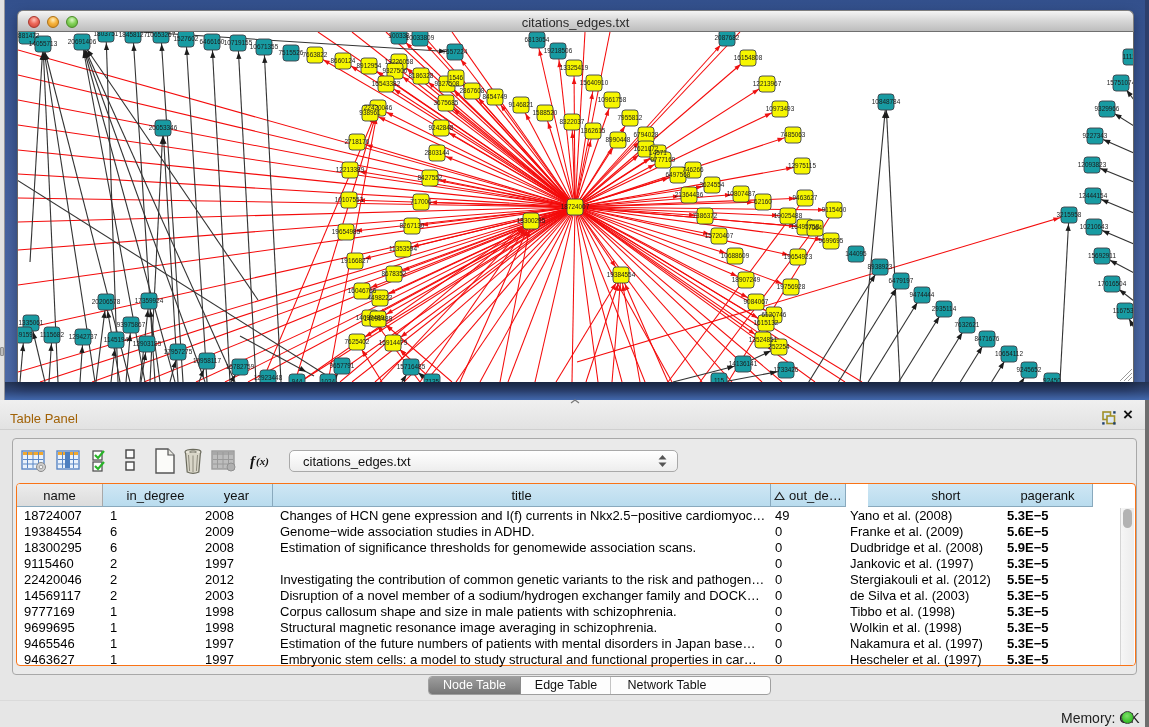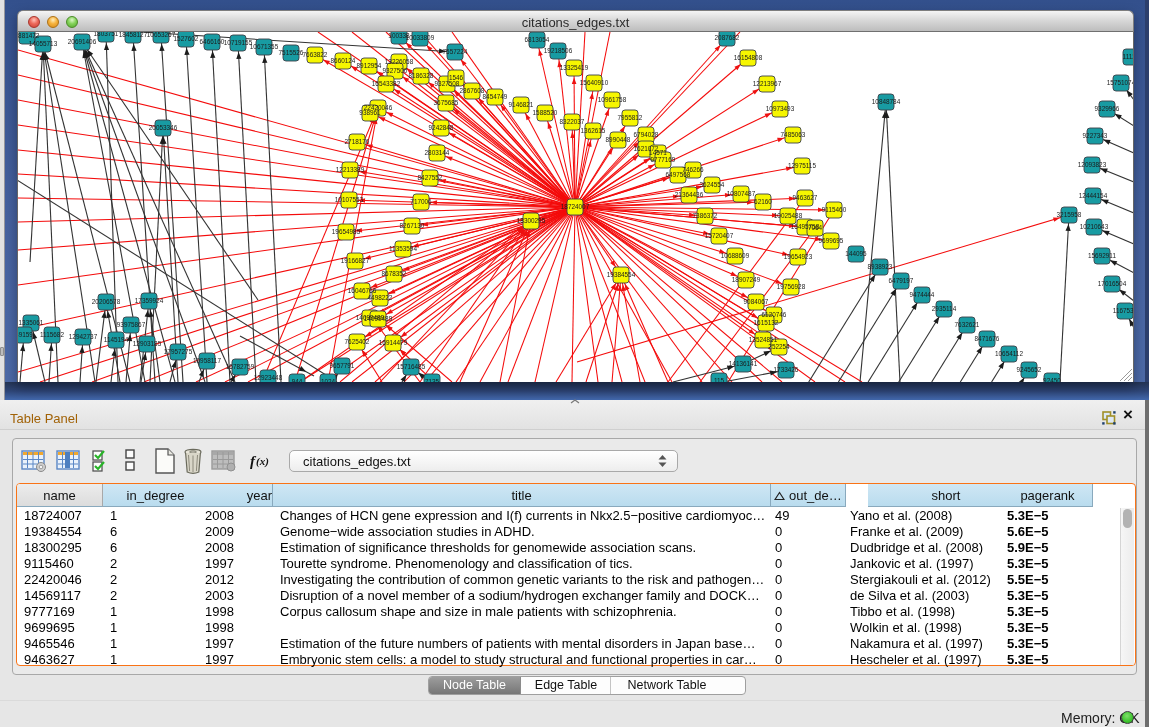--- a/index.html
+++ b/index.html
@@ -42,35 +42,35 @@
   background:linear-gradient(180deg,#ffffff,#ededed); border:1px solid #a9a9a9; border-radius:5px; }
 #combotext { position:absolute; left:13px; top:3px; font-size:13px; color:#111; }
 
 #tablebox { position:absolute; left:16px; top:483px; width:1120px; height:183px;
   background:#ffffff; border:1px solid #f97316; border-radius:4px; overflow:hidden; }
 .hcell { position:absolute; top:0; height:23px; background:linear-gradient(180deg,#cfe7f4,#b9dcee);
   border-right:1px solid #89a9bd; border-bottom:1px solid #89a9bd; font-size:13px; color:#111;
   text-align:center; line-height:23px; }
 #h1 { left:0; width:86px; background:linear-gradient(180deg,#ececec,#dcdcdc); border-right:1px solid #a8a8a8; }
 #h2 { left:86px; width:106px; }
-#h3 { left:184px; width:72px;text-align:right; }
+#h3 { left:184px; width:72px; }
 #h4 { left:256px; width:498px; }
 #h5 { left:754px; width:75px; }
 #h6 { left:851px; width:157px; }
 #h7 { left:986px; width:90px; }
 .trow { position:absolute; left:16px; width:1100px; height:16px; font-size:13px; color:#000; }
 .trow span { position:absolute; top:0; white-space:nowrap; }
 .c1 { left:8px; } .c2 { left:94px; } .c3 { left:189px; } .c4 { left:264px; }
 .c5 { left:759px; } .c6 { left:834px; } .c7 { left:991px;font-weight:bold; }
 #vscroll { position:absolute; left:1103px; top:24px; width:14px; height:159px;
   background:linear-gradient(90deg,#f6f6f6,#ececec); border-left:1px solid #d5d5d5; }
 #vthumb { position:absolute; left:2px; top:1px; width:9px; height:19px; background:#b3b3b3; border-radius:5px; }
 
 
-#tabs { position:absolute; left:428px; top:676px; width:318px; height:19px;
+#tabs { position:absolute; left:428px; top:676px; width:343px; height:19px;
   border:1px solid #9f9f9f; border-radius:4px; background:#fdfdfd; }
 .tabseg { position:absolute; top:0; height:17px; font-size:12.5px; line-height:17px; text-align:center; }
 #tseg1 { left:0; width:92px; background:linear-gradient(180deg,#9d9d9d,#767676); color:#fff;
   border-radius:3px 0 0 3px; border-right:1px solid #8a8a8a; }
 #tseg2 { left:93px; width:89px; color:#111; border-right:1px solid #c4c4c4; }
 #tseg3 { left:183px; width:110px; color:#111; }
 #statusline { position:absolute; left:0; top:700px; width:1145px; height:1px; background:#dadada; }
 #memtext { position:absolute; left:1061px; top:710px; font-size:14px; color:#222; }
 #memdot { position:absolute; left:1121px; top:711px; width:13px; height:13px; border-radius:50%;
   background:radial-gradient(circle at 45% 35%,#7fe06a,#3dc32e 60%,#2ea622); border:1.5px solid #3a3a3a; }
@@ -863,21 +863,20 @@
       <span class="c3">2008</span>
       <span class="c4">Estimation of significance thresholds for genomewide association scans.</span>
       <span class="c5">0</span>
       <span class="c6">Dudbridge et al. (2008)</span>
       <span class="c7">5.9E−5</span>
     </div>
 <div class="trow" style="top:556px">
       <span class="c1">9115460</span>
       <span class="c2">2</span>
       <span class="c3">1997</span>
-      <span class="c4">Tourette syndrome. Phenomenology and classification of tics.</span>
       <span class="c5">0</span>
       <span class="c6">Jankovic et al. (1997)</span>
       <span class="c7">5.3E−5</span>
     </div>
 <div class="trow" style="top:572px">
       <span class="c1">22420046</span>
       <span class="c2">2</span>
       <span class="c3">2012</span>
       <span class="c4">Investigating the contribution of common genetic variants to the risk and pathogen…</span>
       <span class="c5">0</span>
@@ -899,20 +898,21 @@
       <span class="c3">1998</span>
       <span class="c4">Corpus callosum shape and size in male patients with schizophrenia.</span>
       <span class="c5">0</span>
       <span class="c6">Tibbo et al. (1998)</span>
       <span class="c7">5.3E−5</span>
     </div>
 <div class="trow" style="top:620px">
       <span class="c1">9699695</span>
       <span class="c2">1</span>
       <span class="c3">1998</span>
+      <span class="c4">Structural magnetic resonance image averaging in schizophrenia.</span>
       <span class="c5">0</span>
       <span class="c6">Wolkin et al. (1998)</span>
       <span class="c7">5.3E−5</span>
     </div>
 <div class="trow" style="top:636px">
       <span class="c1">9465546</span>
       <span class="c2">1</span>
       <span class="c3">1997</span>
       <span class="c4">Estimation of the future numbers of patients with mental disorders in Japan base…</span>
       <span class="c5">0</span>

